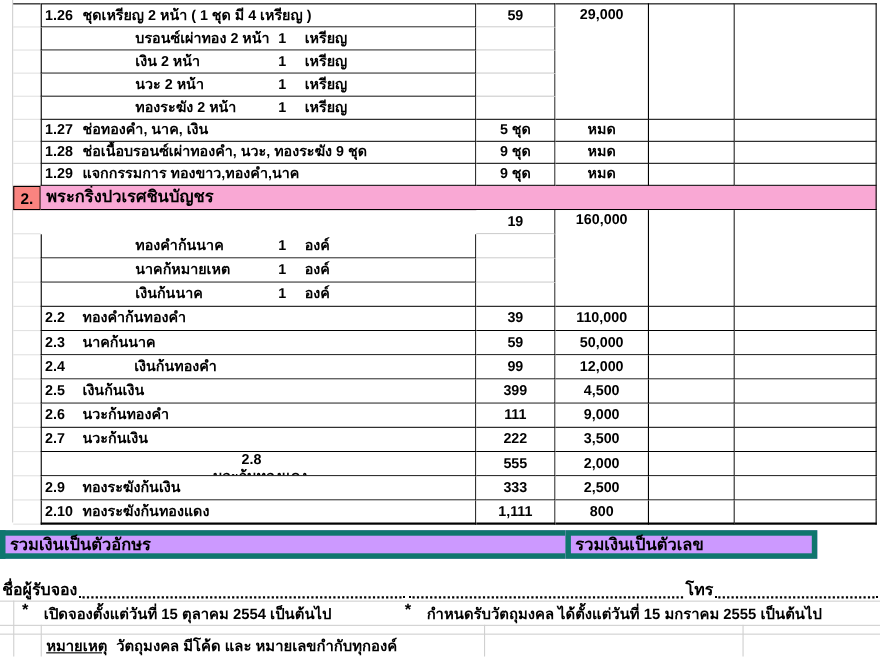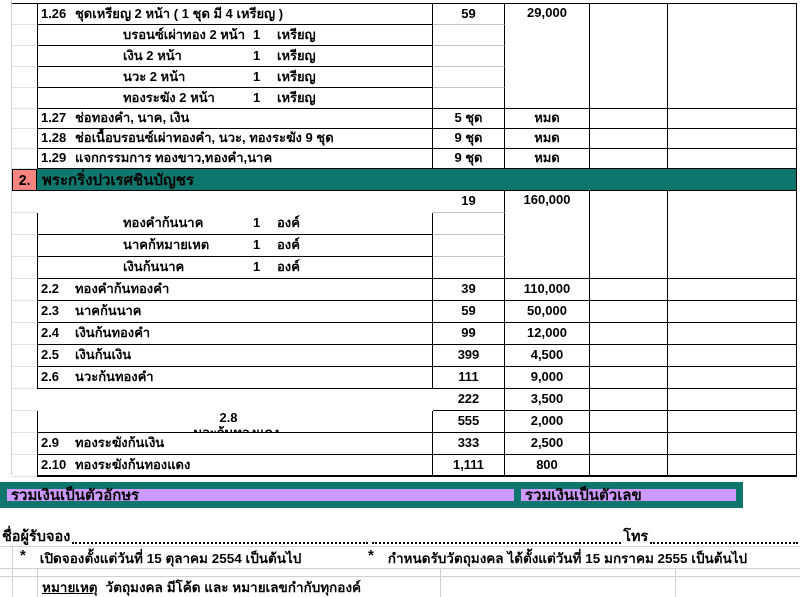--- a/index.html
+++ b/index.html
@@ -31,21 +31,21 @@
   .desc{padding-left:3px;}
   .num{display:inline-block;width:34px;flex:none;}
   .subcell{padding-left:85px;}
   .subname{display:inline-block;width:130px;flex:none;}
   .subcount{display:inline-block;width:24px;flex:none;}
   .sectitle{padding-left:5px;font-size:15px;}
 
   
   #totals{position:absolute;left:0;top:482px;width:798px;height:26px;display:flex;}
   #totals .tcell{
-    box-sizing:border-box;border:7px solid #0f766e;height:26px;
+    box-sizing:border-box;border:5px solid #0f766e;height:26px;
     display:flex;align-items:center;padding-left:4px;
     font-weight:bold;font-size:15px;color:#000;
   }
   #totals .t1{width:514px;border-right:none;}
   #totals .t2{width:229px;}
 
   
   #nameline{
     position:absolute;left:2px;top:527px;width:798px;height:20px;
     display:flex;align-items:flex-end;
@@ -139,21 +139,21 @@
       <div class="c nc" style="grid-area: 8 / 1;"></div>
       <div class="c desc bl" style="grid-area: 8 / 2;">
         <span class="num">1.29</span>
         <span>แจกกรรมการ ทองขาว,ทองคำ,นาค</span>
       </div>
       <div class="c center" style="grid-area: 8 / 3;">9 ชุด</div>
       <div class="c center" style="grid-area: 8 / 4;">หมด</div>
       <div class="c " style="grid-area: 8 / 5;"></div>
       <div class="c " style="grid-area: 8 / 6;"></div>
       <div class="c ncsec" style="grid-area: 9 / 1; background: rgb(250, 132, 128);">2.</div>
-      <div class="c sectitle" style="grid-area: 9 / 2 / auto / span 5; background: #0f766e;">พระกริ่งปวเรศชินบัญชร</div>
+      <div class="c sectitle" style="grid-area: 9 / 2 / auto / span 5; background: #f9a8d4;">พระกริ่งปวเรศชินบัญชร</div>
       <div class="c nc" style="grid-area: 10 / 1;"></div>
       <div class="c nc" style="grid-area: 11 / 1;"></div>
       <div class="c nc" style="grid-area: 12 / 1;"></div>
       <div class="c nc" style="grid-area: 13 / 1;"></div>
       <div class="c desc bl subcell" style="grid-area: 11 / 2;">
         <span class="subname">ทองคำก้นนาค</span>
         <span class="subcount">1</span>
         <span>องค์</span>
       </div>
       <div class="c desc bl subcell" style="grid-area: 12 / 2;">
@@ -185,21 +185,21 @@
       <div class="c nc" style="grid-area: 15 / 1;"></div>
       <div class="c desc bl" style="grid-area: 15 / 2;">
         <span class="num">2.3</span>
         <span>นาคก้นนาค</span>
       </div>
       <div class="c center" style="grid-area: 15 / 3;">59</div>
       <div class="c center" style="grid-area: 15 / 4;">50,000</div>
       <div class="c " style="grid-area: 15 / 5;"></div>
       <div class="c " style="grid-area: 15 / 6;"></div>
       <div class="c nc" style="grid-area: 16 / 1;"></div>
-      <div class="c desc bl" style="grid-area: 16 / 2;">
+      <div class="c desc bl" style="grid-area: 16 / 2; gap: 47px;">
         <span class="num">2.4</span>
         <span>เงินก้นทองคำ</span>
       </div>
       <div class="c center" style="grid-area: 16 / 3;">99</div>
       <div class="c center" style="grid-area: 16 / 4; text-align: right;">12,000</div>
       <div class="c " style="grid-area: 16 / 5;"></div>
       <div class="c " style="grid-area: 16 / 6;"></div>
       <div class="c nc" style="grid-area: 17 / 1;"></div>
       <div class="c desc bl" style="grid-area: 17 / 2;">
         <span class="num">2.5</span>
@@ -212,20 +212,24 @@
       <div class="c nc" style="grid-area: 18 / 1;"></div>
       <div class="c desc bl" style="grid-area: 18 / 2;">
         <span class="num">2.6</span>
         <span>นวะก้นทองคำ</span>
       </div>
       <div class="c center" style="grid-area: 18 / 3;">111</div>
       <div class="c center" style="grid-area: 18 / 4;">9,000</div>
       <div class="c " style="grid-area: 18 / 5;"></div>
       <div class="c " style="grid-area: 18 / 6;"></div>
       <div class="c nc" style="grid-area: 19 / 1;"></div>
+      <div class="c desc bl" style="grid-area: 19 / 2;">
+        <span class="num">2.7</span>
+        <span>นวะก้นเงิน</span>
+      </div>
       <div class="c center" style="grid-area: 19 / 3;">222</div>
       <div class="c center" style="grid-area: 19 / 4;">3,500</div>
       <div class="c " style="grid-area: 19 / 5;"></div>
       <div class="c " style="grid-area: 19 / 6;"></div>
       <div class="c nc" style="grid-area: 20 / 1;"></div>
       <div class="c desc bl" style="grid-area: 20 / 2; flex-direction: column;">
         <span class="num">2.8</span>
         <span>นวะก้นทองแดง</span>
       </div>
       <div class="c center" style="grid-area: 20 / 3;">555</div>

